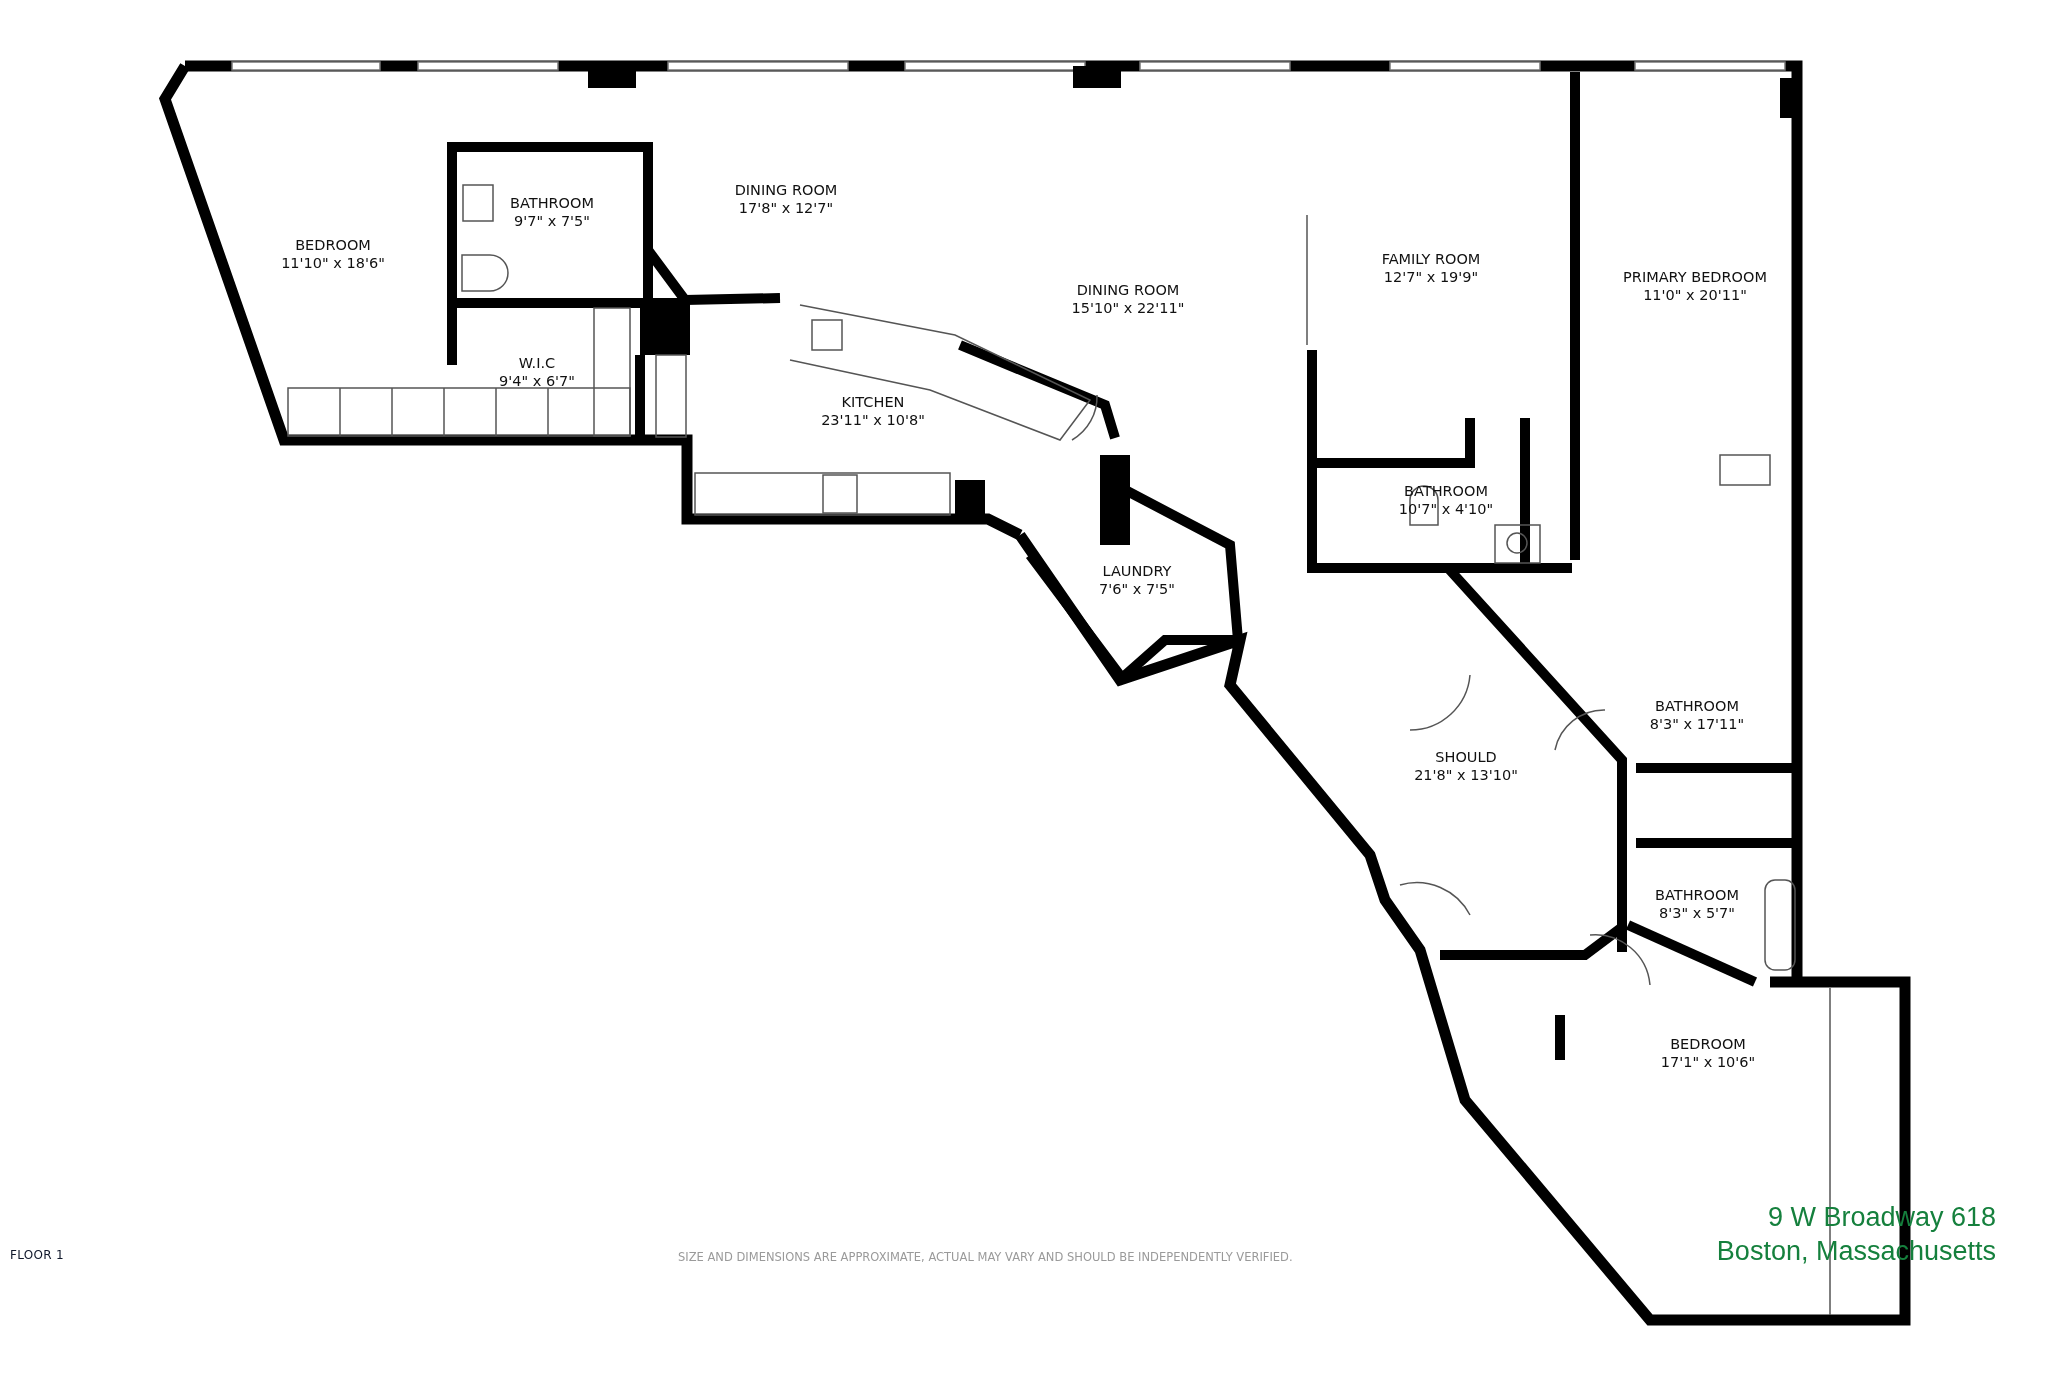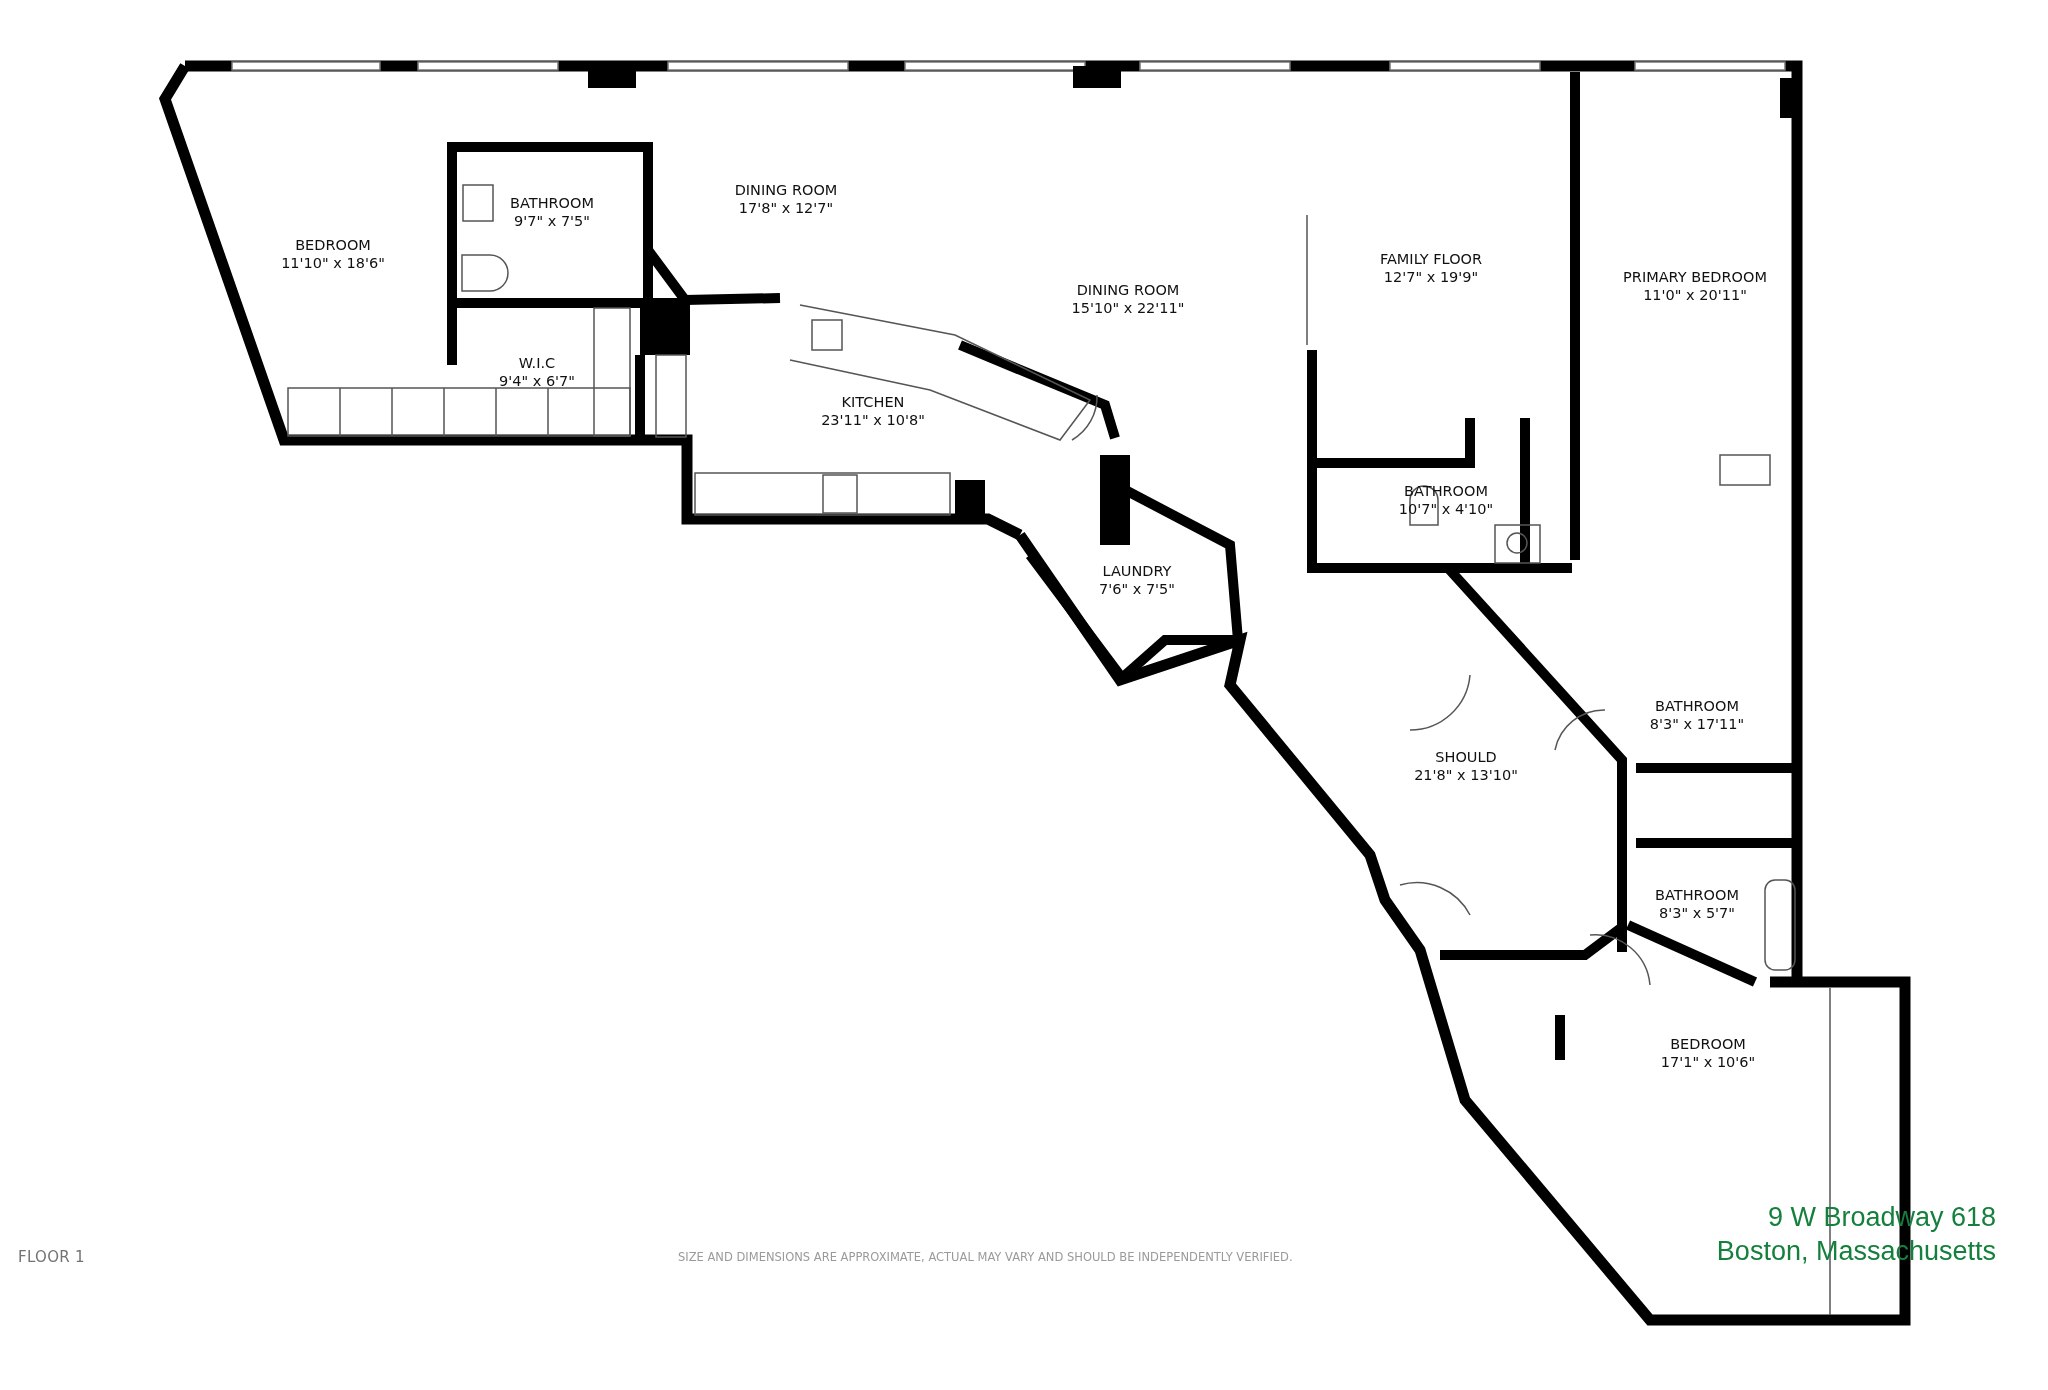--- a/index.html
+++ b/index.html
@@ -1,20 +1,20 @@
 <!DOCTYPE html>
 <html><head>
 <meta charset="utf-8">
 <style>
   html, body { margin: 0; padding: 0; background: #ffffff; }
   body { width: 2048px; height: 1390px; position: relative; overflow: hidden; font-family: "DejaVu Sans", sans-serif; }
   #plan { position: absolute; left: 0; top: 0; width: 2048px; height: 1390px; }
   .room-label { position: absolute; text-align: center; color: #111; font-family: "DejaVu Sans", sans-serif; font-size: 14.5px; line-height: 18px; transform: translateX(-50%); white-space: nowrap; }
   .room-label .dim { display: block; }
-  .footer-floor { position: absolute; left: 18px; top: 1248px; font-family: "DejaVu Sans", sans-serif; font-size: 15px; color: #737373; letter-spacing: 0.3px; }
+  .footer-floor { position: absolute; left: 10px; top: 1248px; font-family: "DejaVu Sans", sans-serif; font-size: 12px; color: #0f172a; letter-spacing: 0.3px; }
   .footer-disclaimer { position: absolute; left: 678px; top: 1250px; font-family: "DejaVu Sans", sans-serif; font-size: 11.5px; color: #9a9a9a; white-space: nowrap; text-align: center; }
   .footer-address { position: absolute; right: 52px; top: 1200px; text-align: right; font-family: "Liberation Sans", sans-serif; font-size: 27px; line-height: 34px; color: #15803d; }
   .footer-address span { display: block; }
 </style>
 </head>
 <body>
 
 <svg id="plan" viewBox="0 0 2048 1390" xmlns="http://www.w3.org/2000/svg">
   <g fill="none" stroke="#000" stroke-width="11" stroke-linejoin="miter">
 
@@ -125,21 +125,21 @@
 </div>
 <div class="room-label" style="left:1128px; top:281px;">
   <span>DINING ROOM</span>
   <span class="dim">15'10" x 22'11"</span>
 </div>
 <div class="room-label" style="left:873px; top:393px;text-align:center;">
   <span>KITCHEN</span>
   <span class="dim">23'11" x 10'8"</span>
 </div>
 <div class="room-label" style="left:1431px; top:250px;">
-  <span>FAMILY FLOOR</span>
+  <span>FAMILY ROOM</span>
   <span class="dim">12'7" x 19'9"</span>
 </div>
 <div class="room-label" style="left:1670px; top:268px;margin-left:25px;">
   <span>PRIMARY BEDROOM</span>
   <span class="dim">11'0" x 20'11"</span>
 </div>
 <div class="room-label" style="left:1446px; top:482px;">
   <span>BATHROOM</span>
   <span class="dim">10'7" x 4'10"</span>
 </div>

